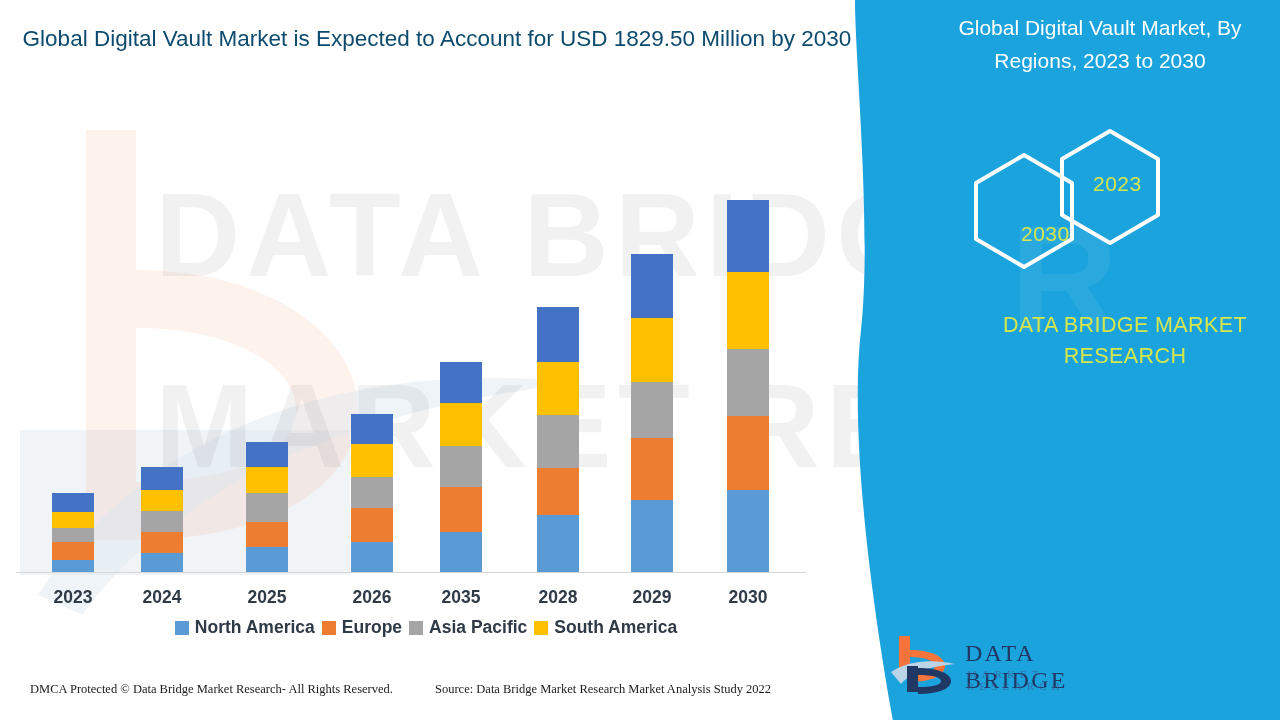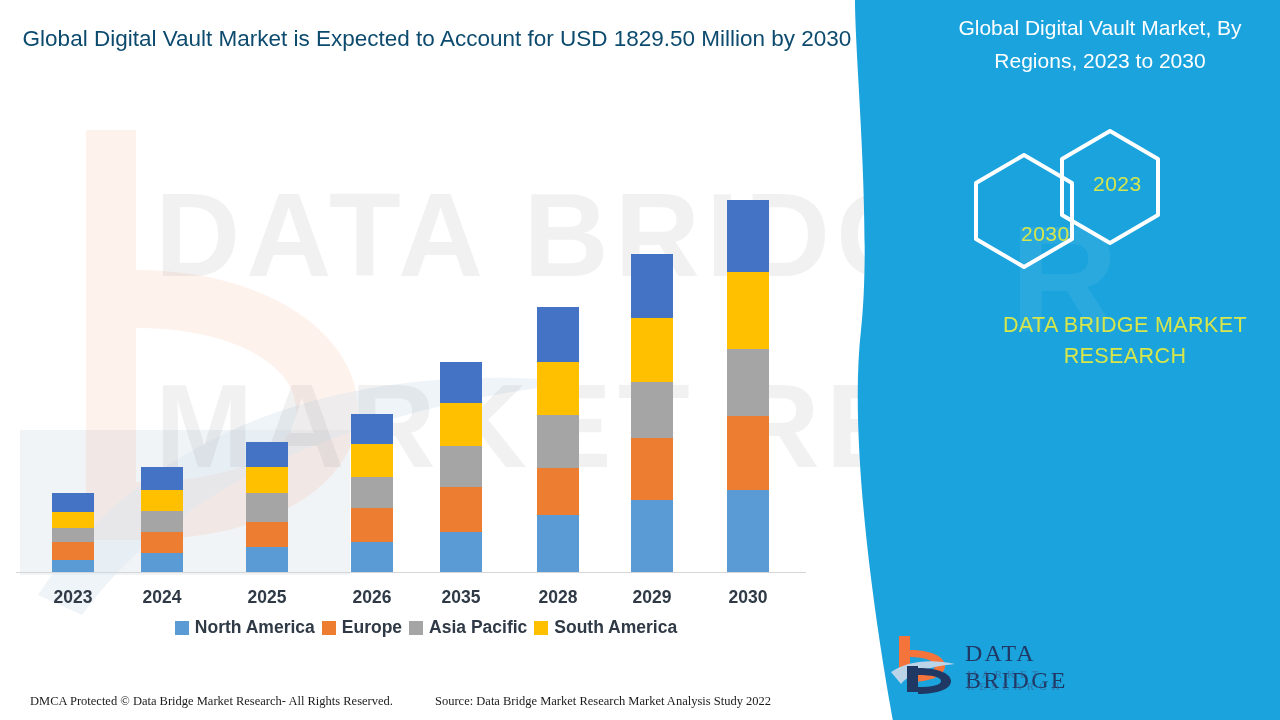--- a/index.html
+++ b/index.html
@@ -58,21 +58,21 @@
     display:flex; justify-content:center; align-items:center;
     gap:7px; flex-wrap:nowrap;
   }
   .leg-item { display:flex; align-items:center; gap:6px; }
   .leg-sw { width:14px; height:14px; display:block; flex:0 0 auto; }
   .leg-tx { font-size:17.5px; font-weight:700; color:#2f3a46; white-space:nowrap; }
 
   
   .footer { position:absolute; left:0; top:682px; width:860px; height:30px; }
   .foot-txt {
-    position:absolute; top:12px; font-size:12.5px; color:#1b1b1b;
+    position:absolute; top:0; font-size:12.5px; color:#1b1b1b;
     font-family:"Liberation Serif", serif; white-space:nowrap;
   }
   .foot-left  { left:30px; }
   .foot-right { left:435px; }
 
   
   .panel {
     position:absolute; left:0; top:0; width:1280px; height:720px;
     pointer-events:none;
   }

